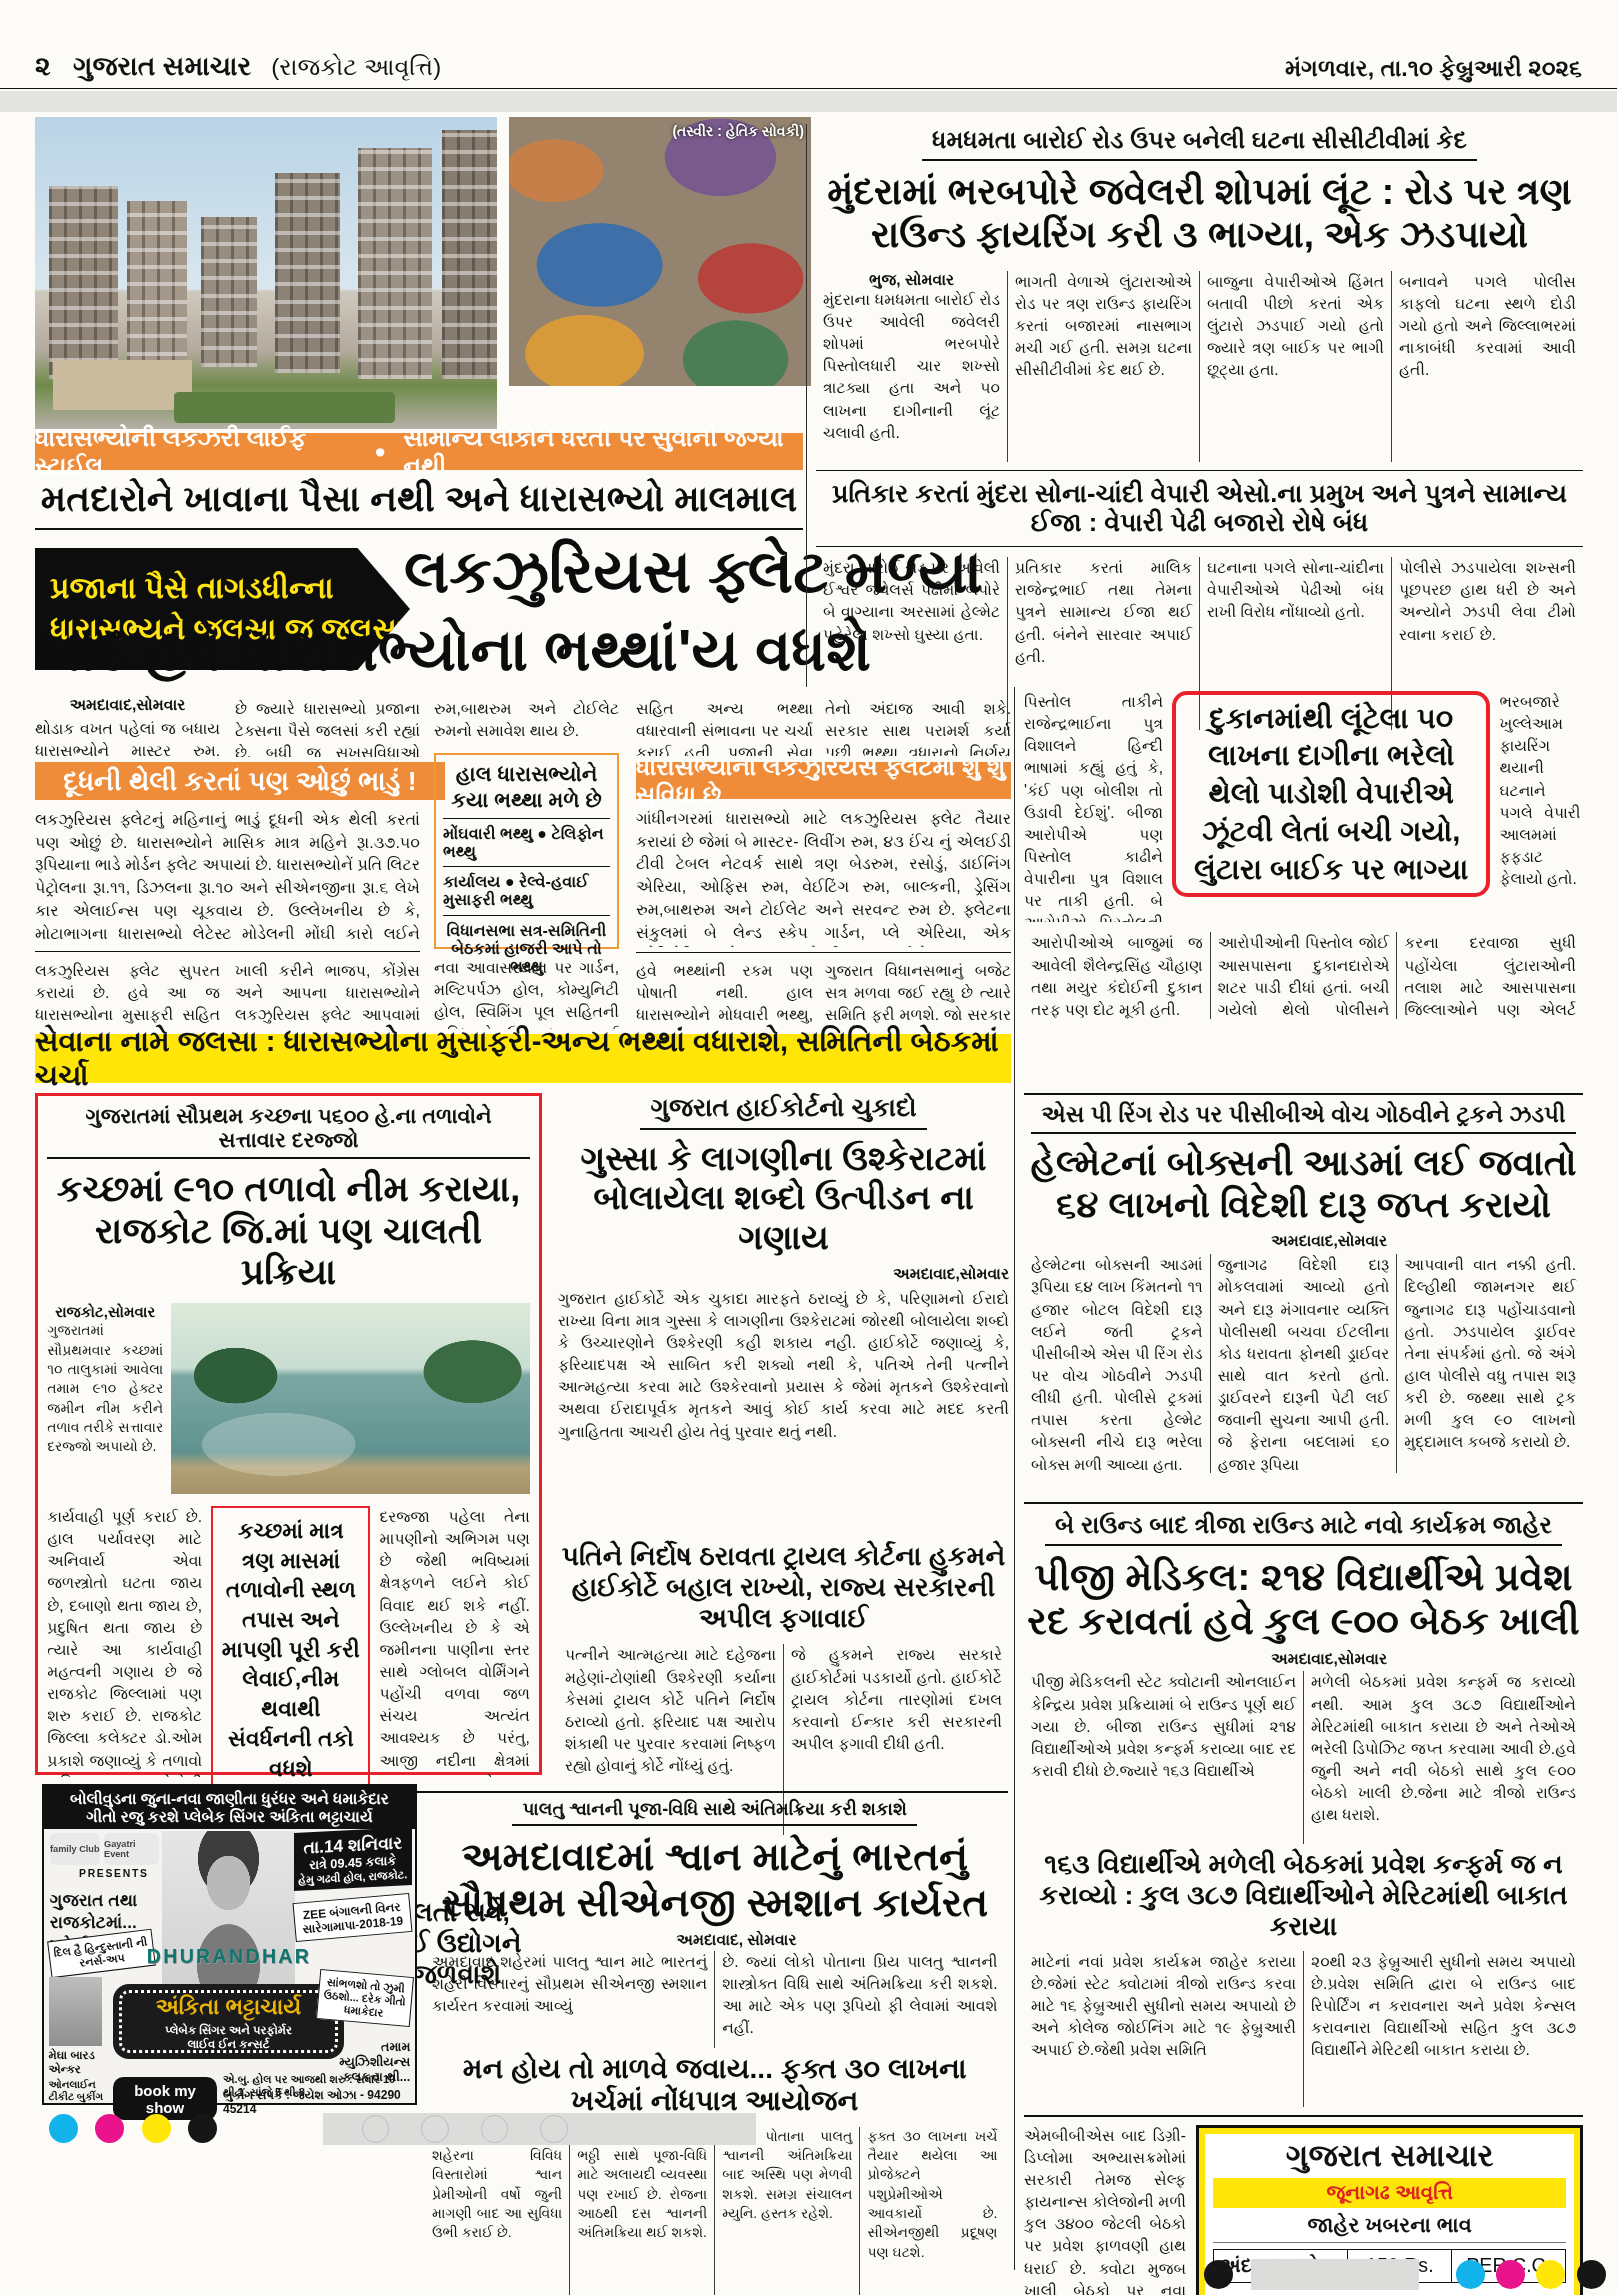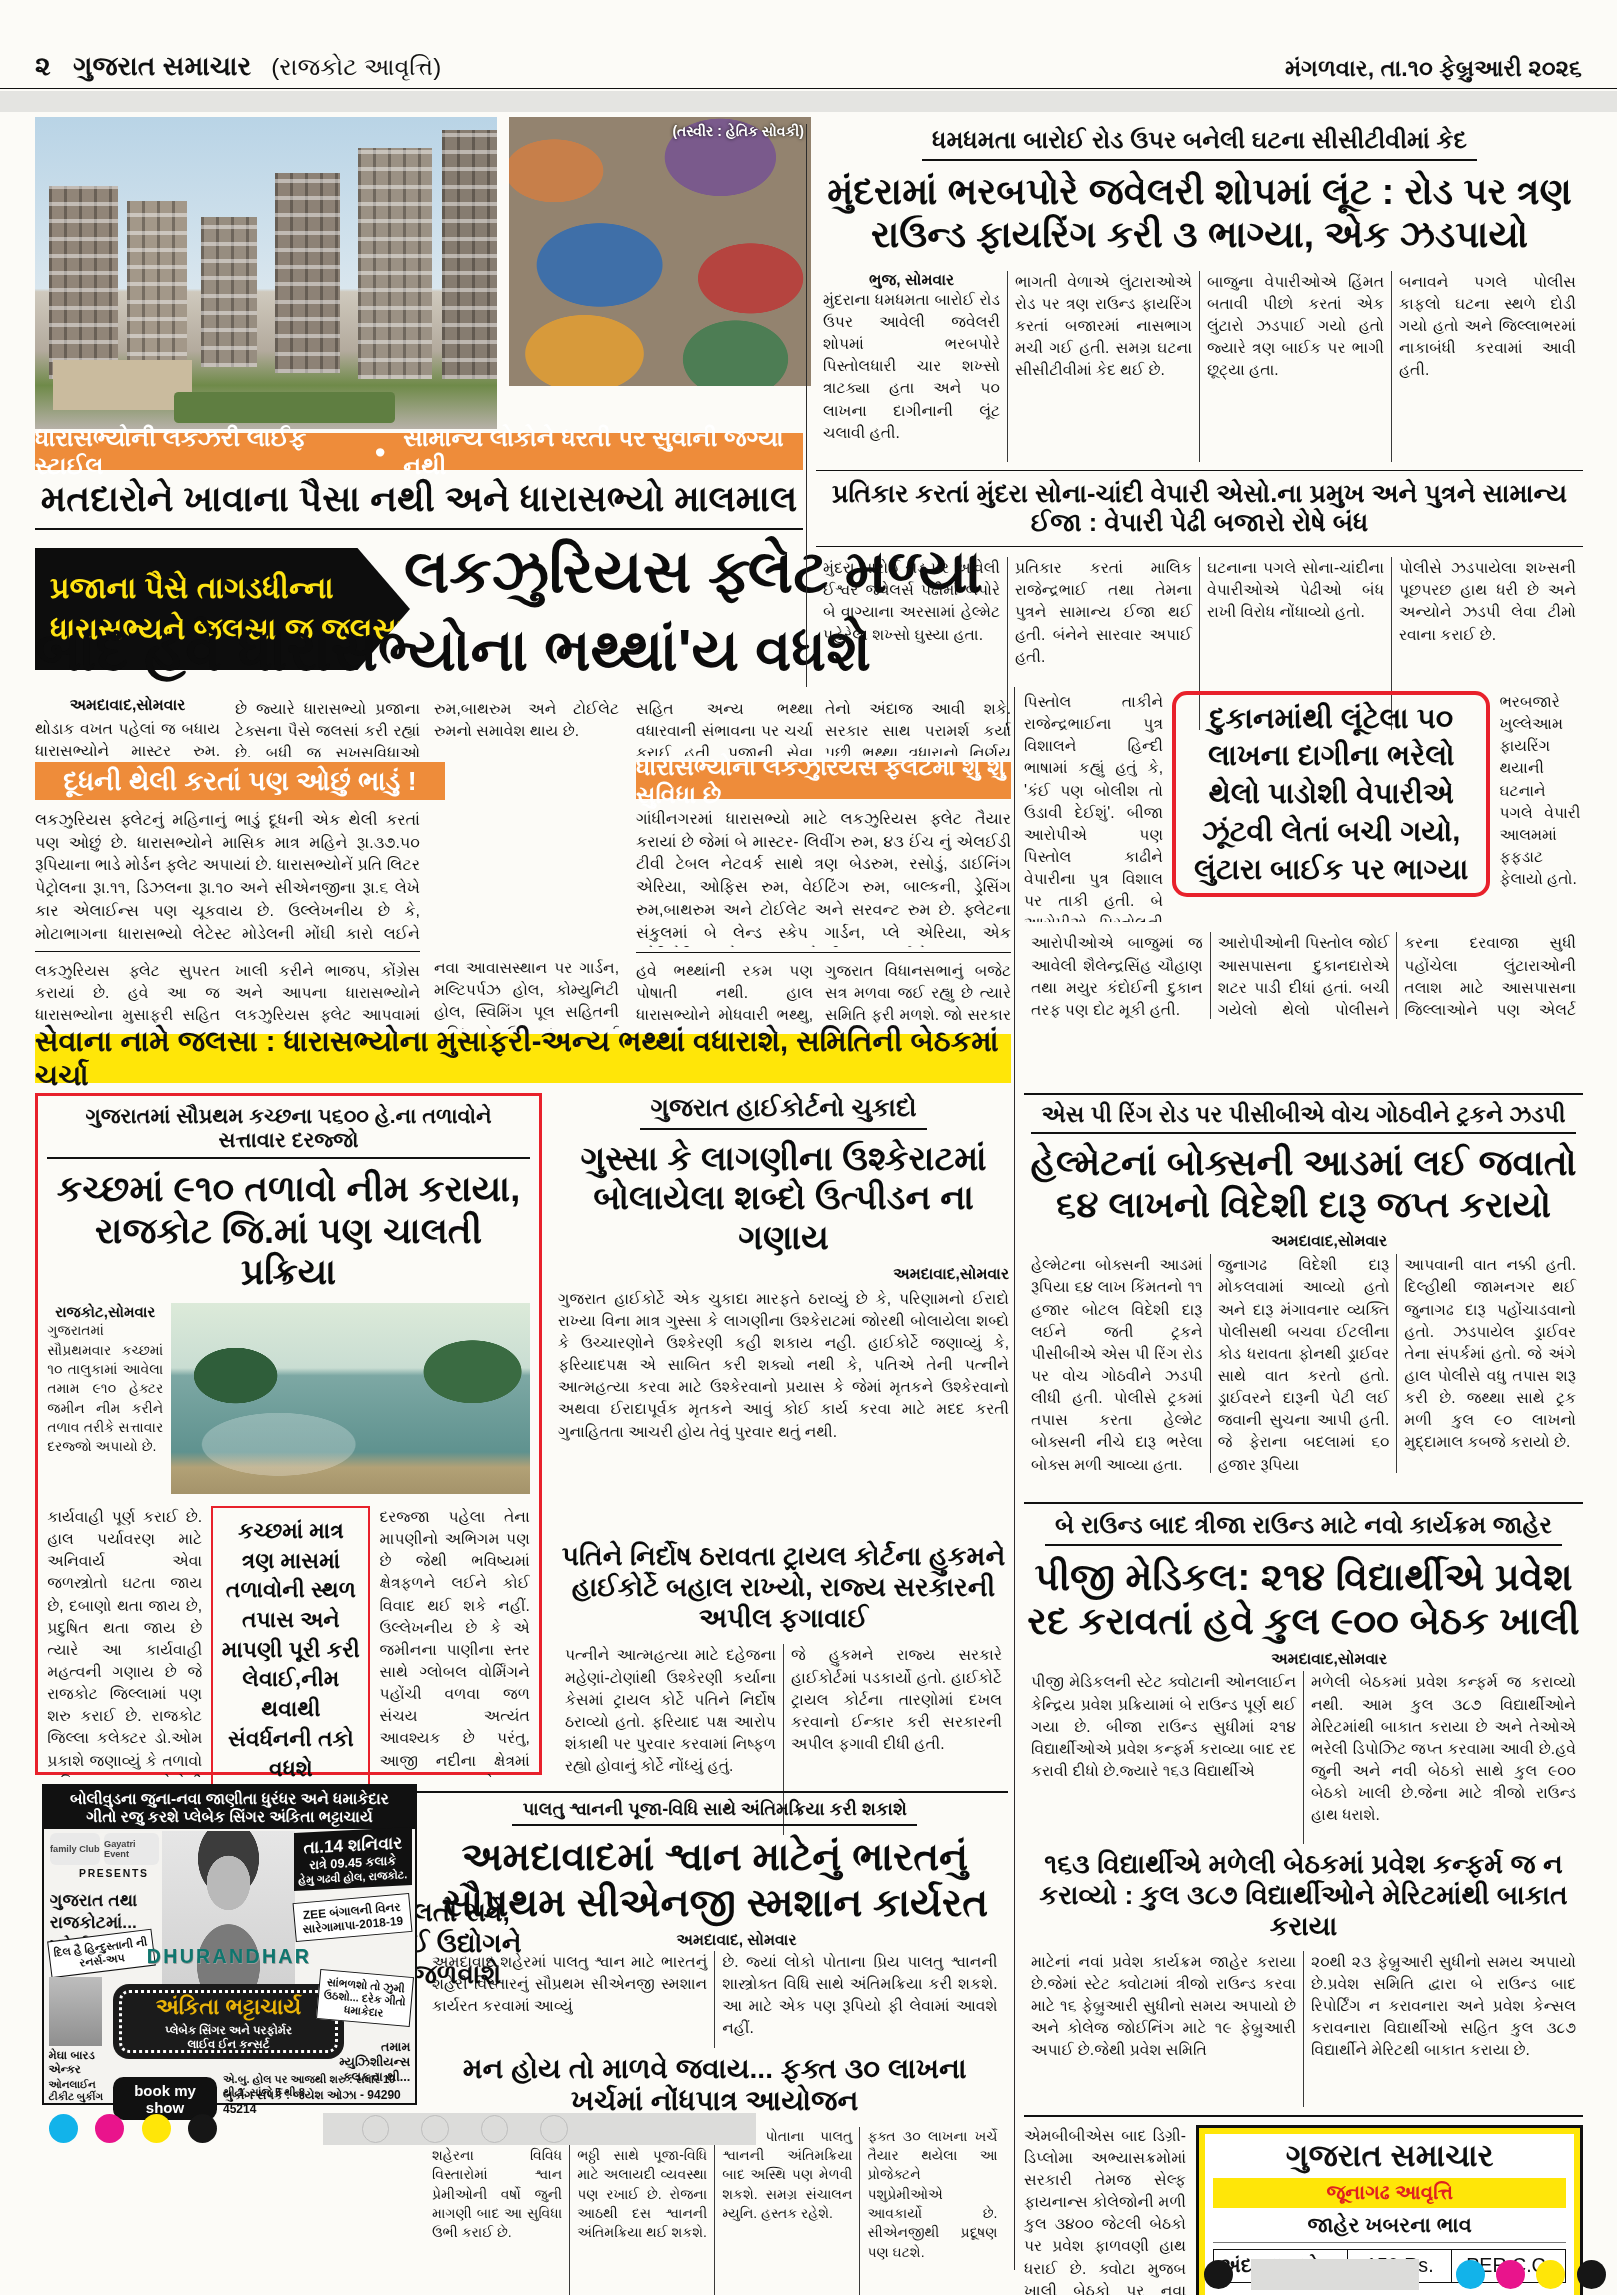--- a/index.html
+++ b/index.html
@@ -87,20 +87,26 @@
     <div class="abs body" style="left:399px;top:0;width:185px;height:49px;">રુમ,બાથરુમ અને ટોઈલેટ રુમનો સમાવેશ થાય છે.</div>
 
     <div class="obar abs" style="left:0;top:64px;width:410px;height:38px;font-size:26.6px;">
       <span>દૂધની થેલી કરતાં પણ ઓછું ભાડું !</span>
     </div>
     <div class="abs body" style="left:0;top:111px;width:385px;height:136px;font-size:16px;">લકઝુરિયસ ફ્લેટનું મહિનાનું ભાડું દૂધની એક થેલી કરતાં પણ ઓછું છે. ધારાસભ્યોને માસિક માત્ર મહિને રૂા.૩૭.૫૦ રૂપિયાના ભાડે મોર્ડન ફ્લેટ અપાયાં છે. ધારાસભ્યોનેં પ્રતિ લિટર પેટ્રોલના રૂા.૧૧, ડિઝલના રૂા.૧૦ અને સીએનજીના રૂા.૬ લેખે કાર એલાઈન્સ પણ ચૂકવાય છે. ઉલ્લેખનીય છે કે, મોટાભાગના ધારાસભ્યો લેટેસ્ટ મોડેલની મોંઘી કારો લઈને સચિવાલય-વિધાનસભા આવે છે.</div>
     <div class="abs" style="left:0;top:253px;width:385px;border-top:1.7px solid #111;"></div>
     <div class="abs body" style="left:0;top:262px;width:185px;height:68px;">લકઝુરિયસ ફ્લેટ સુપરત કરાયાં છે. હવે આ જ ધારાસભ્યોના મુસાફરી સહિત અન્ય ભથ્થાં વધારવા માટે પણ સરકારે વિચારણા હાથ ધરી છે. નાના મુદ્દે મતમતાંતર ધરાવતાં શાસક પક્ષ અને વિપક્ષના ધારાસભ્યો સુવિધા અને લાભ મેળવવામા એકમત ધરાવે છે. પ્રજા અનેક સમસ્યાઓથી પિડાઈ રહી</div>
     <div class="abs body" style="left:200px;top:262px;width:185px;height:68px;">ખાલી કરીને ભાજપ, કોંગ્રેસ અને આપના ધારાસભ્યોને લકઝુરિયસ ફ્લેટ આપવામાં આવ્યા છે. ધારાસભ્યો માટે કુલ મળીને ૨૧૬ લકઝુરિયસ ફ્લેટ તૈયાર કરાયાં છે જેમાં બે માસ્ટર- લિવીંગ રુમ, ૪૩ ઈંચ નું એલઈડી ટીવી ટેબલ નેટવર્ક સાથે ત્રણ બેડરુમ, રસોડું, ડાઈનિંગ એરિયા, ઓફિસ</div>
 
+    <div class="abs" style="left:399px;top:55px;width:185px;height:196px;border:2.9px solid #f09a36;box-sizing:border-box;padding:5.8px 7px;">
+      <div class="b ctr" style="font-size:21px;line-height:1.25;border-bottom:1.7px solid #111;padding-bottom:4.6px;">હાલ ધારાસભ્યોને કયા ભથ્થા મળે છે</div>
+      <div class="b" style="font-size:16px;padding:5.8px 0;border-bottom:1.2px solid #111;">મોંઘવારી ભથ્થુ ● ટેલિફોન ભથ્થુ</div>
+      <div class="b" style="font-size:16px;padding:5.8px 0;border-bottom:1.2px solid #111;">કાર્યાલય ● રેલ્વે-હવાઈ મુસાફરી ભથ્થુ</div>
+      <div class="b ctr" style="font-size:16px;padding:5.8px 0;">વિધાનસભા સત્ર-સમિતિની બેઠકમાં હાજરી આપે તો ભથ્થુ</div>
+    </div>
     <div class="abs body" style="left:399px;top:259px;width:185px;height:72px;">નવા આવાસસ્થાન પર ગાર્ડન, મલ્ટિપર્પઝ હોલ, કોમ્યુનિટી હોલ, સ્વિમિંગ પૂલ સહિતની સુવિધાઓ ઉપલબ્ધ કરાવાઈ છે.</div>
 
     <div class="abs body" style="left:601px;top:0;width:177px;height:58px;">સહિત અન્ય ભથ્થા વધારવાની સંભાવના પર ચર્ચા કરાઈ હતી. પ્રજાની સેવા કરનારાં ધારાસભ્યોને</div>
     <div class="abs body" style="left:790px;top:0;width:186px;height:58px;">તેનો અંદાજ આવી શકે. સરકાર સાથ પરામર્શ કર્યા પછી ભથ્થા વધારાનો નિર્ણય લેવાશે. એવુ પણ જાણવા મળ્યું છે કે, ૧૬થી</div>
     <div class="obar abs" style="left:601px;top:64px;width:375px;height:37px;font-size:24px;">
       <span>ધારાસભ્યોના લકઝુરિયસ ફ્લેટમાં શું શુ સુવિધા છે</span>
     </div>
     <div class="abs body" style="left:601px;top:110px;width:375px;height:139px;font-size:16px;">ગાંધીનગરમાં ધારાસભ્યો માટે લકઝુરિયસ ફ્લેટ તૈયાર કરાયાં છે જેમાં બે માસ્ટર- લિવીંગ રુમ, ૪૩ ઈંચ નું એલઈડી ટીવી ટેબલ નેટવર્ક સાથે ત્રણ બેડરુમ, રસોડું, ડાઈનિંગ એરિયા, ઓફિસ રુમ, વેઈટિંગ રુમ, બાલ્કની, ડ્રેસિંગ રુમ,બાથરુમ અને ટોઈલેટ અને સરવન્ટ રુમ છે. ફ્લેટના સંકુલમાં બે લેન્ડ સ્કેપ ગાર્ડન, પ્લે એરિયા, એક ઓડિટોરિયમ, હેલ્થ ક્લબ, કેન્ટીન બનાવાઈ છે.</div>
     <div class="abs" style="left:601px;top:254px;width:375px;border-top:1.7px solid #111;"></div>
     <div class="abs body" style="left:601px;top:262px;width:177px;height:68px;">હવે ભથ્થાંની રકમ પણ પોષાતી નથી. હાલ ધારાસભ્યોને મોધવારી ભથ્થુ, વિધાનસભા સત્રમાં હાજરી આપે તો ભથ્થુ, પ્રવાસ ભથ્થુ અને મુસાફરી ભથ્થુ પણ ચૂકવાય છે. આ ઉપરાંત અન્ય રાજ્યોના ધારાસભ્યોના મળતાં ભથ્થાની સમીક્ષા પણ કરવામાં આવી હતી જેથી ગુજરાતમાં</div>

